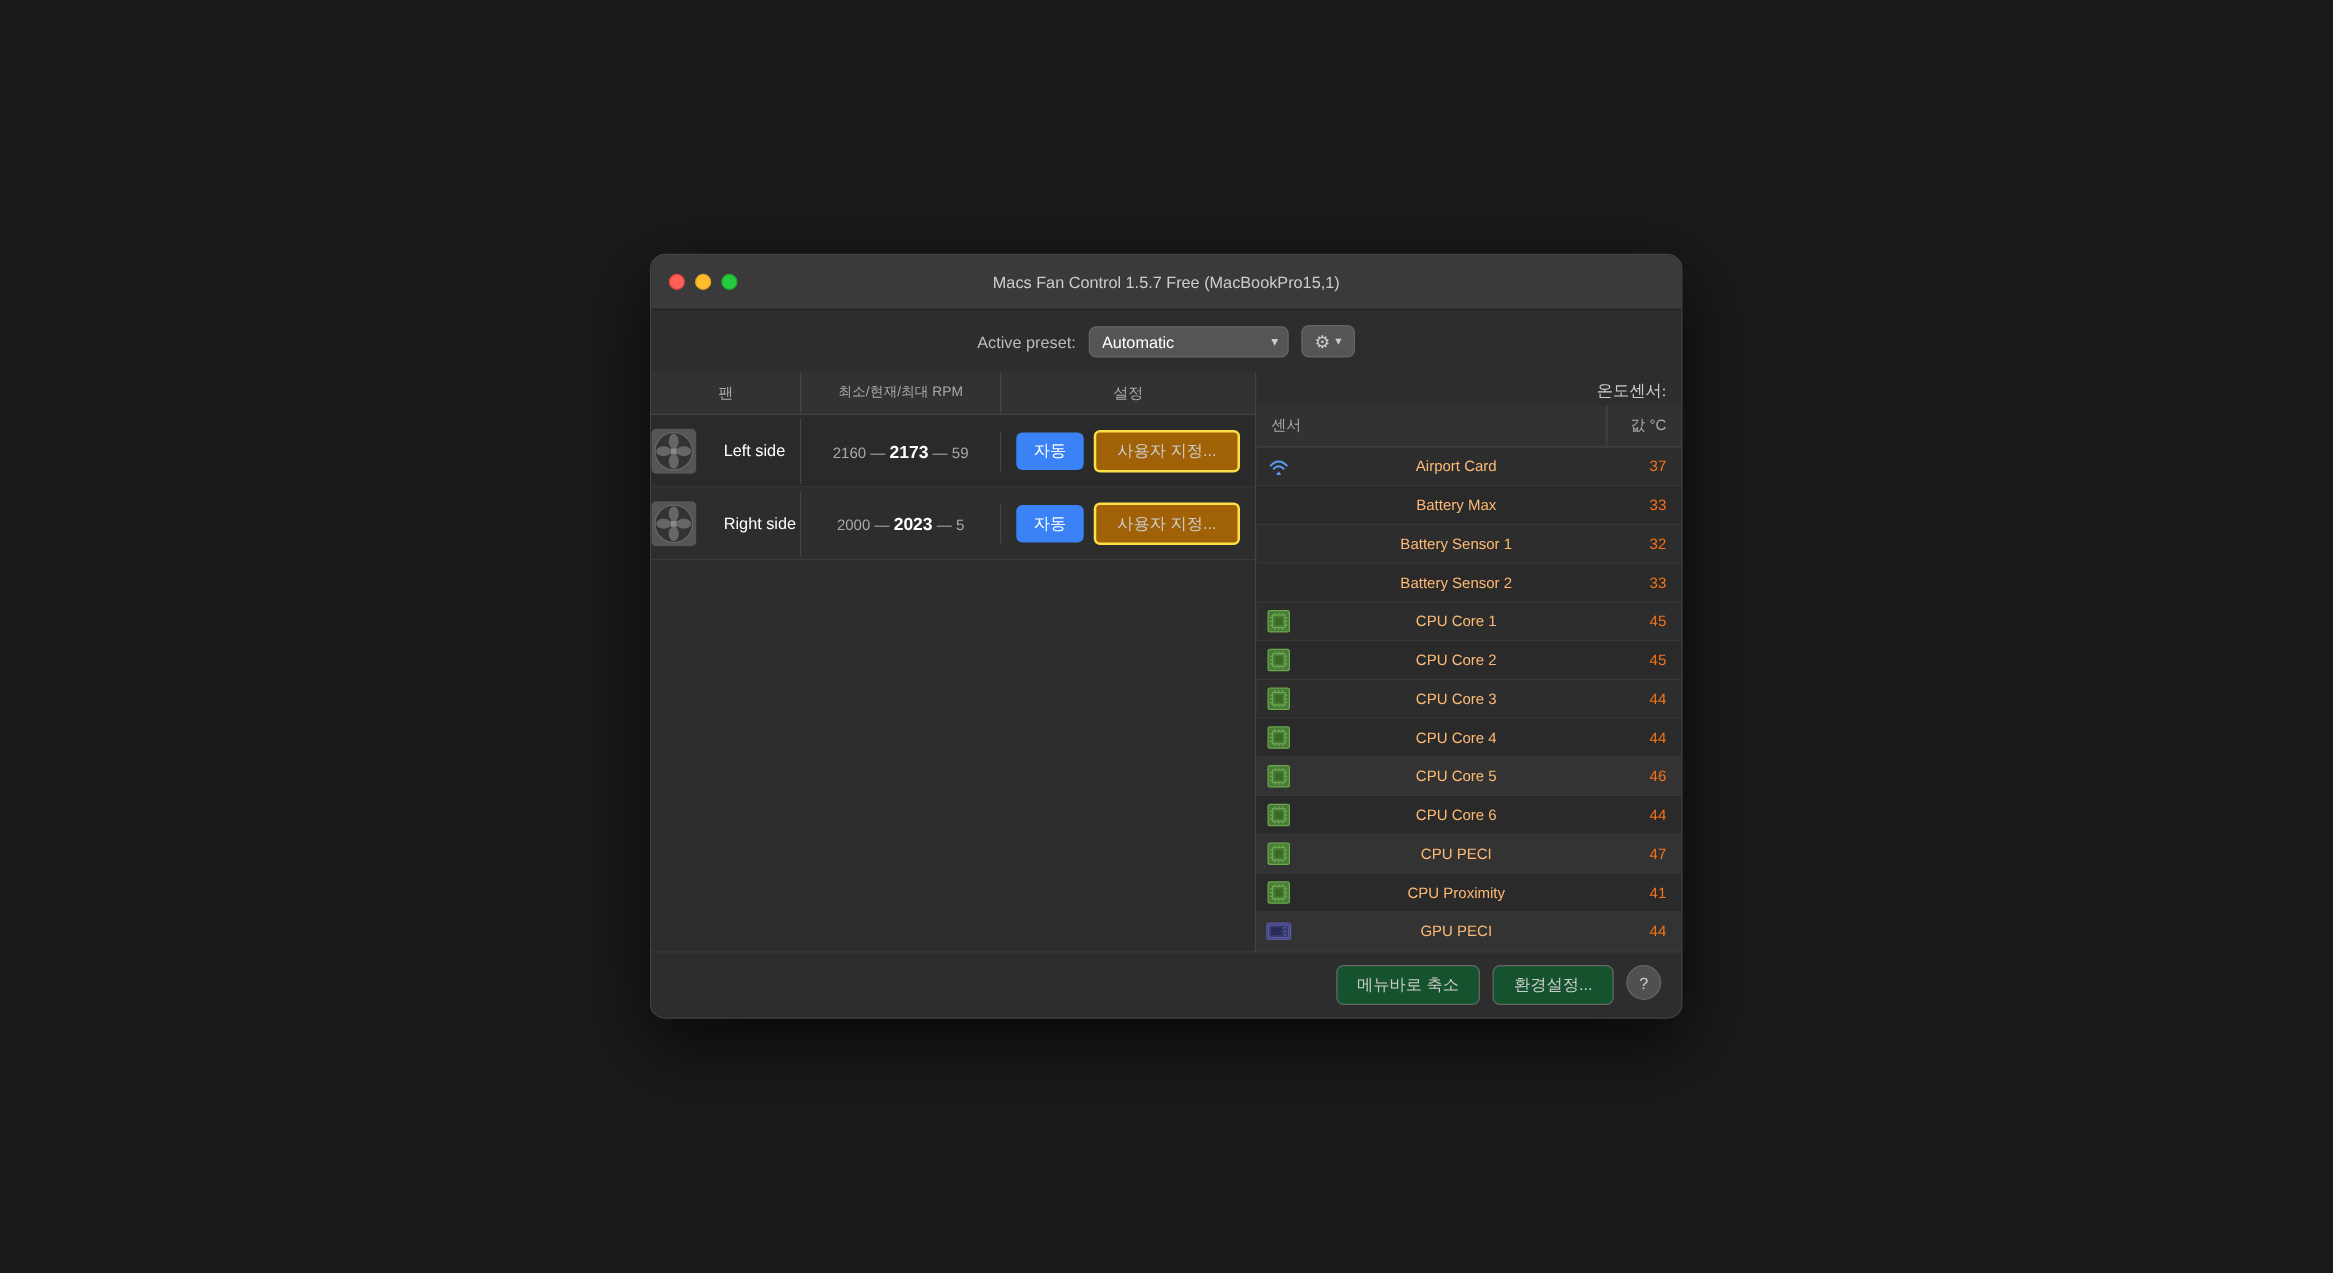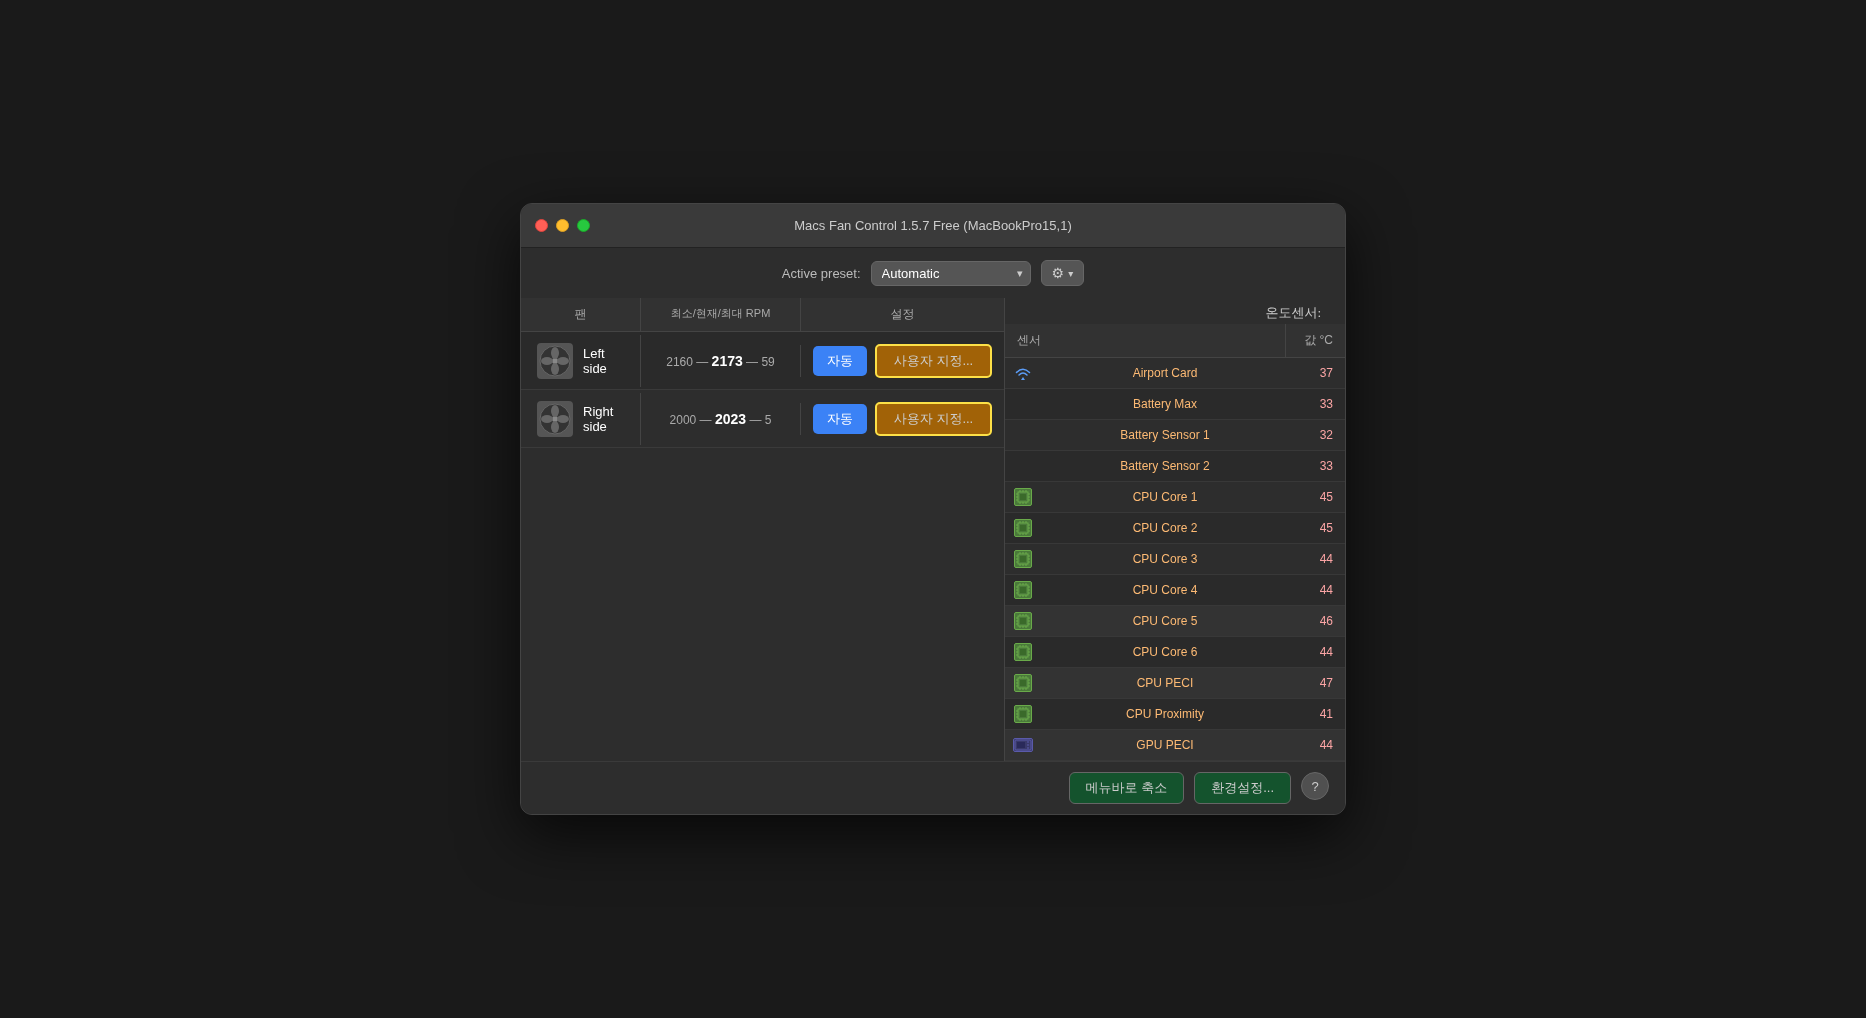--- a/index.html
+++ b/index.html
@@ -131,22 +131,22 @@
       align-items: center;
       min-height: 58px;
       background: #2d2d2d;
     }
     .fan-row:nth-child(odd) {
       background: #2a2a2a;
     }
     .fan-info {
       display: flex;
       align-items: center;
-      gap: 10px;
-      padding: 8px 16px;
+      gap: 22px;
+      padding: 8px 0;
       border-right: 1px solid #444;
     }
     .fan-icon {
       width: 36px;
       height: 36px;
       background: #555;
       border-radius: 4px;
       display: flex;
       align-items: center;
       justify-content: center;
@@ -195,21 +195,21 @@
       font-size: 13px;
       cursor: pointer;
       text-align: center;
     }
     .sensors-panel {
       width: 340px;
       display: flex;
       flex-direction: column;
     }
     .sensors-header-row {
-      padding: 6px 24px 2px 12px;
+      padding: 6px 12px 2px 12px;
       color: #ccc;
       font-size: 13px;
       text-align: right;
       font-family: Liberation Serif, serif;
     }
     .sensors-cols {
       display: grid;
       grid-template-columns: 1fr 60px;
       border-bottom: 1px solid #444;
       background: #323232;
@@ -245,21 +245,21 @@
       justify-content: center;
       font-size: 14px;
     }
     .sensor-name {
       color: #fdba74;
       font-size: 12px;
       padding: 0 4px;
       text-align: center;
     }
     .sensor-value {
-      color: #fca5a5;
+      color: #f97316;
       font-size: 12px;
       text-align: right;
       padding-right: 4px;
     }
     .bottom-bar {
       padding: 10px 16px;
       display: flex;
       justify-content: flex-end;
       gap: 10px;
       background: #2d2d2d;

